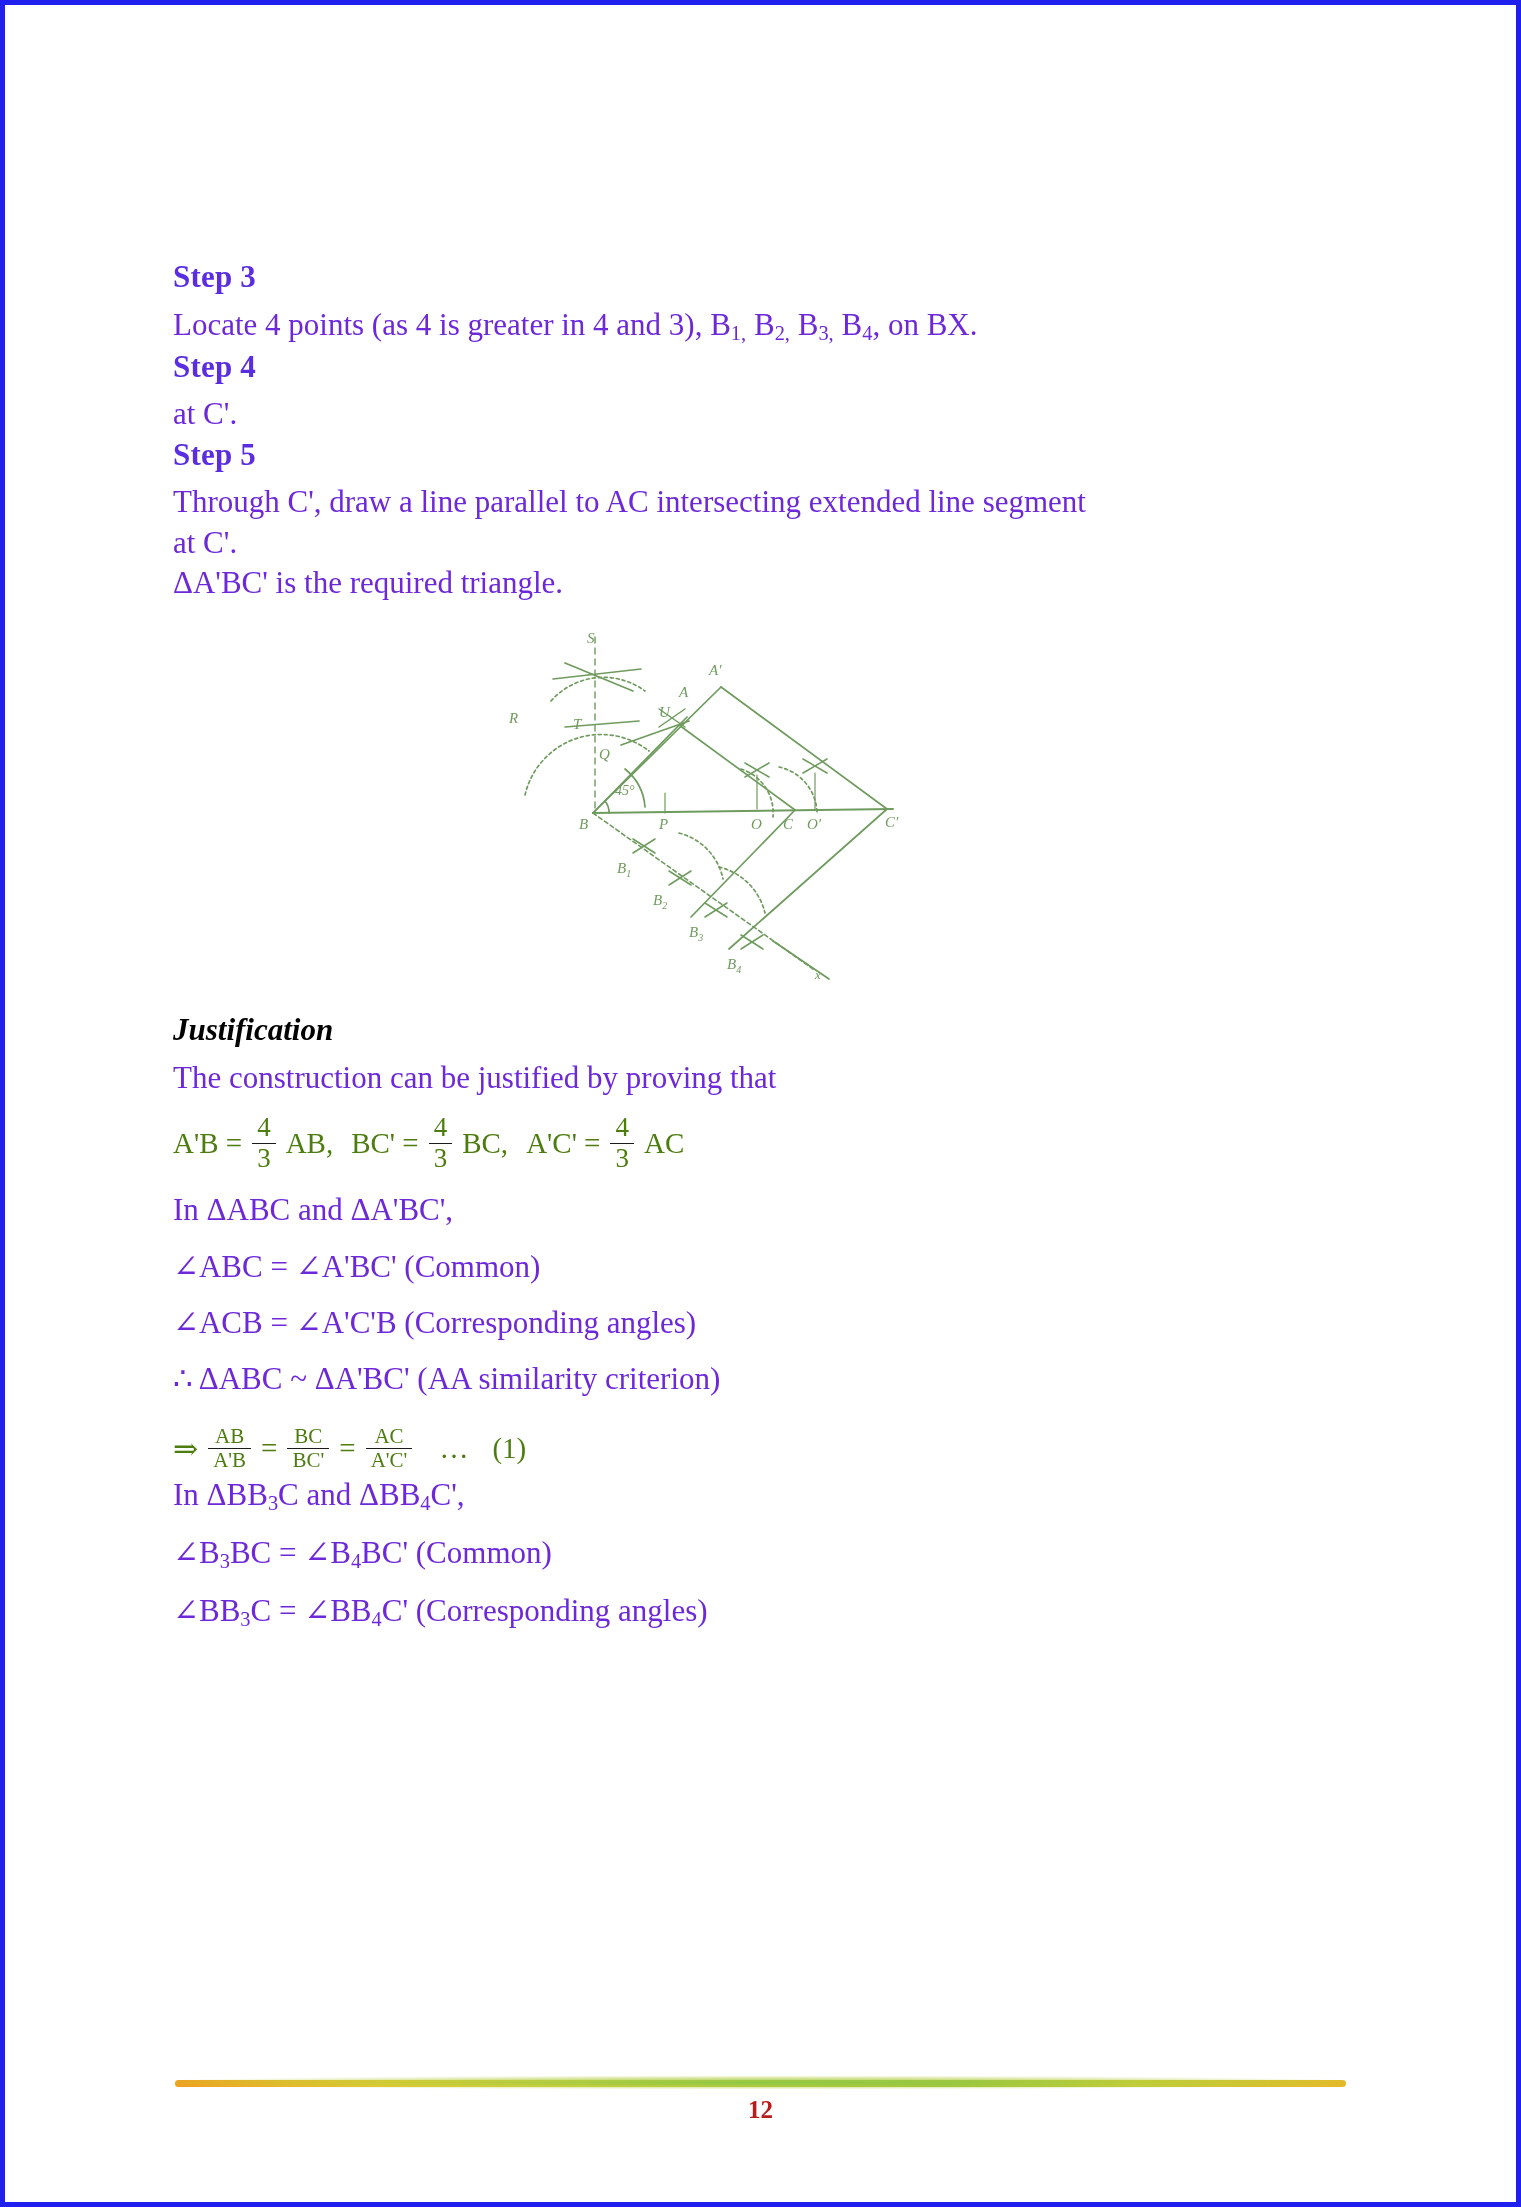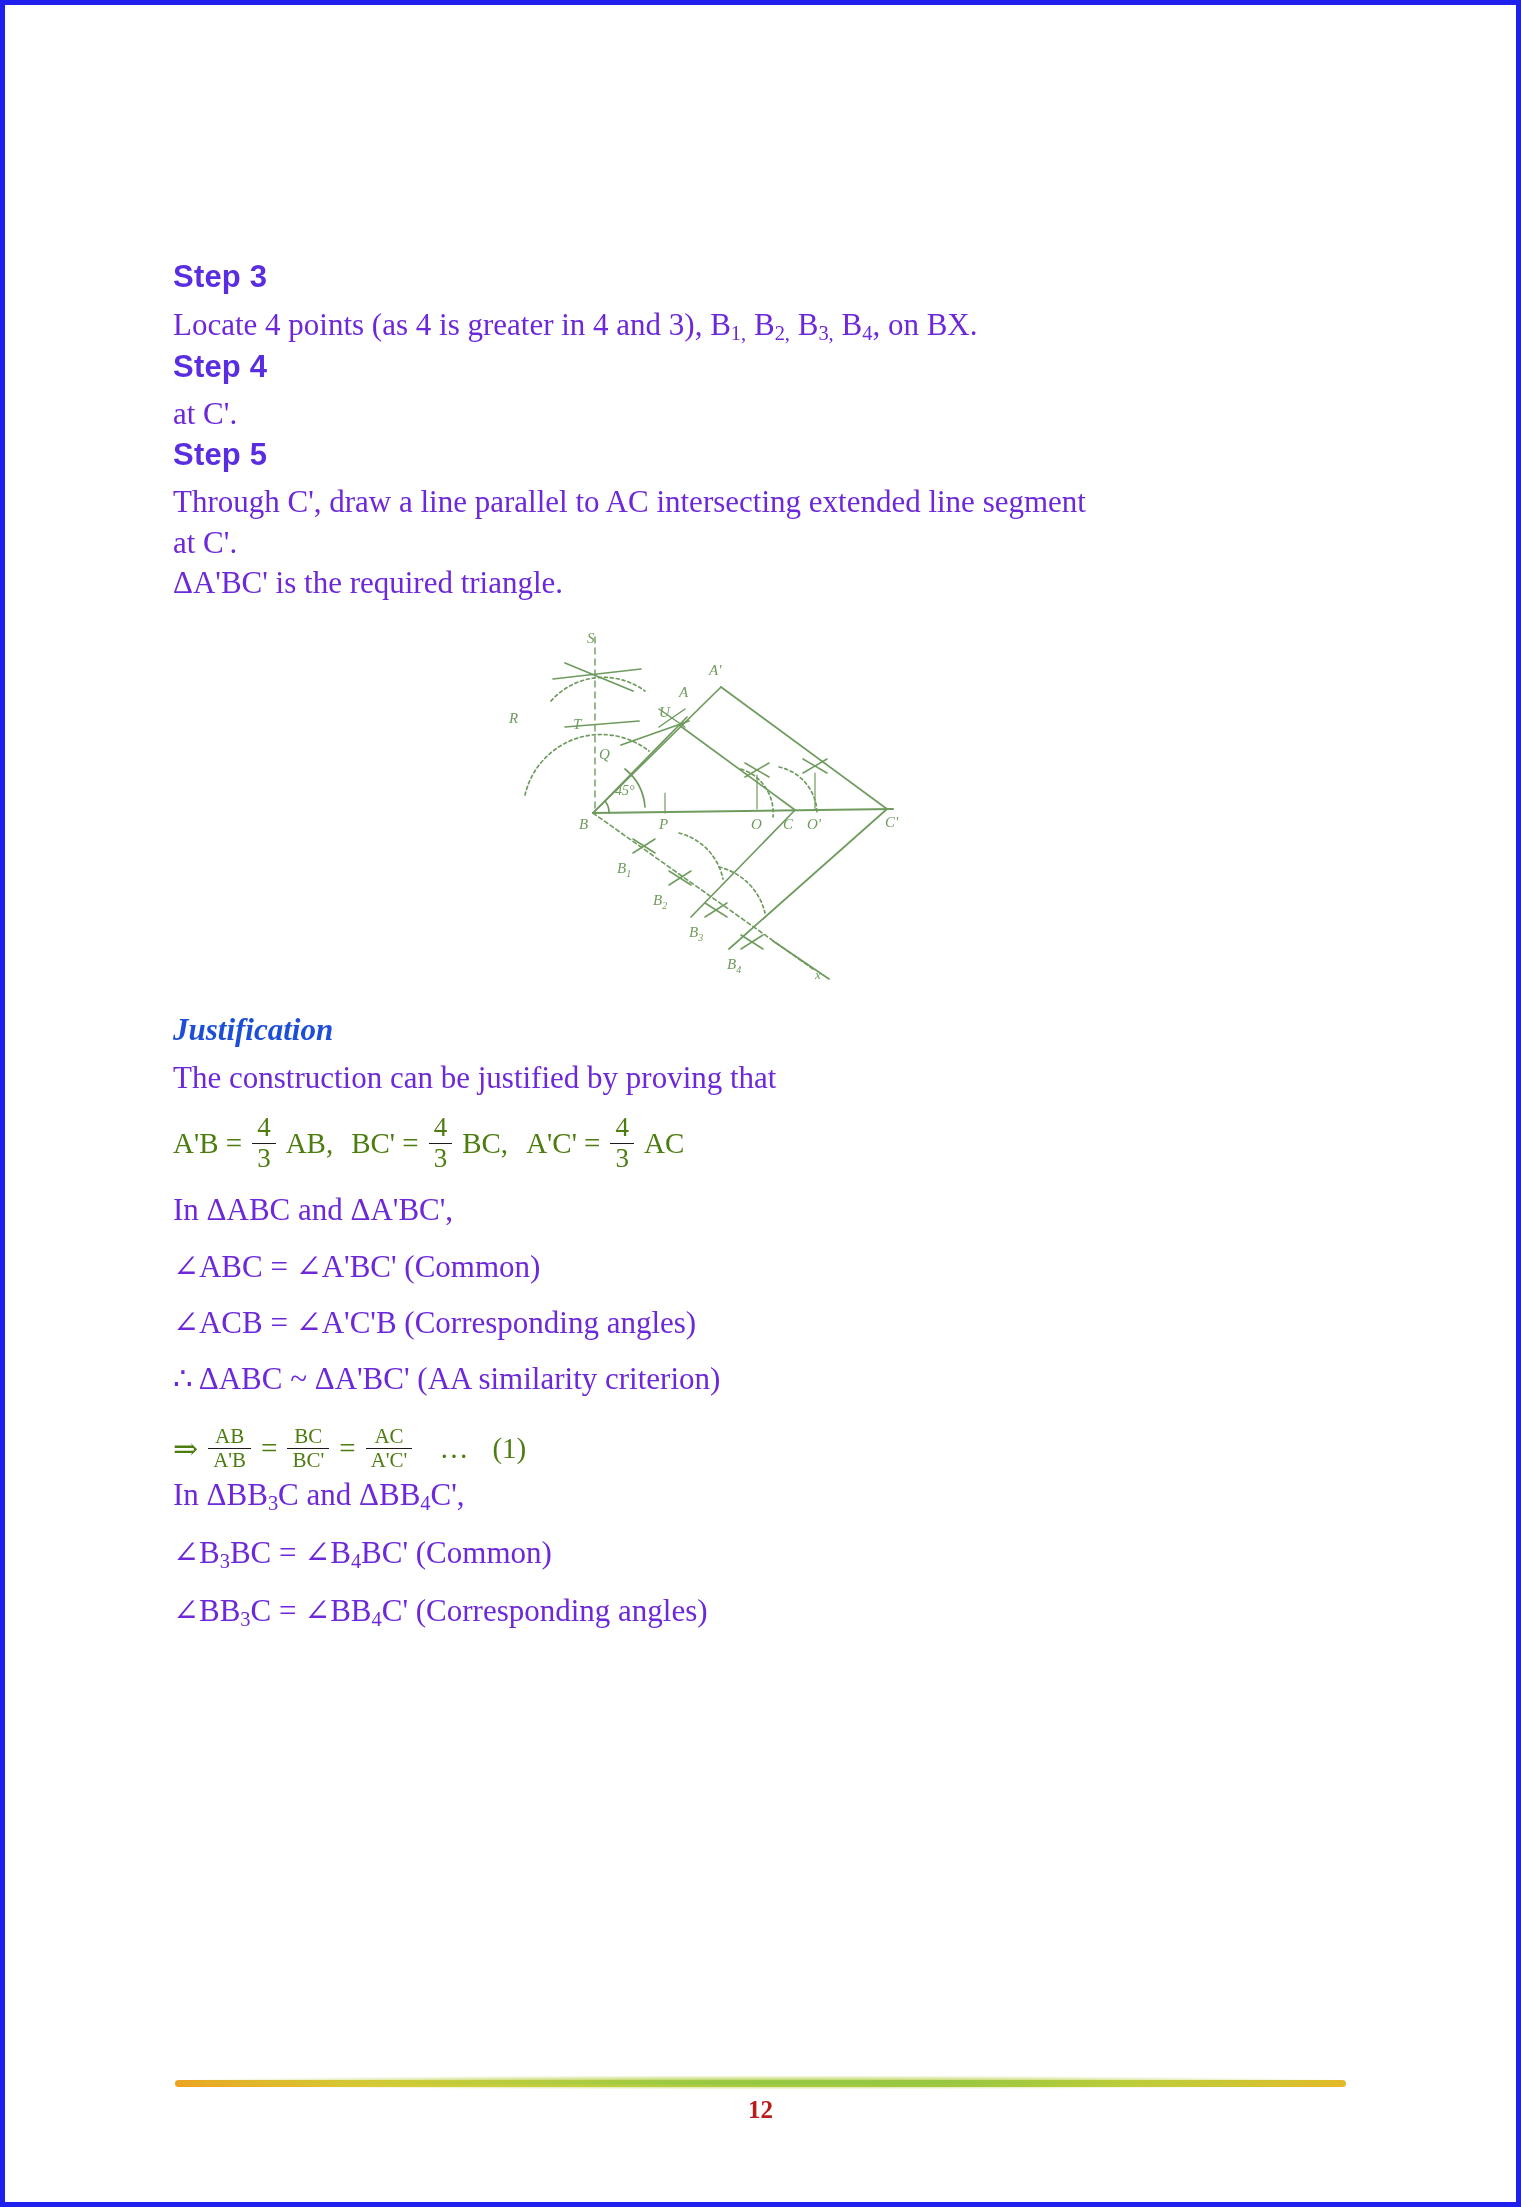--- a/index.html
+++ b/index.html
@@ -33,31 +33,31 @@
     top: 252px;
     width: 1195px;
   }
   .step-head {
     color: #5a2ee0;
     font-weight: bold;
     font-size: 31px;
     line-height: 1.28;
     letter-spacing: 0.2px;
     margin: 0 0 8px 0;
-    font-family: Liberation Sans, sans-serif;
+    font-family: Liberation Serif, serif;
   }
   .body-line {
     color: #6d28d9;
     font-size: 31px;
     line-height: 1.30;
     margin: 0;
     font-family: "Liberation Serif", "DejaVu Serif", serif;
   }
   .just-head {
-    color: #1d4ed8;
+    color: #000000;
     font-weight: bold;
     font-style: italic;
     font-size: 31px;
     margin: 0;
     font-family: "Liberation Serif", "DejaVu Serif", serif;
   }
   sub { font-size: 0.66em; vertical-align: -0.26em; }
 
   
   .formula {

